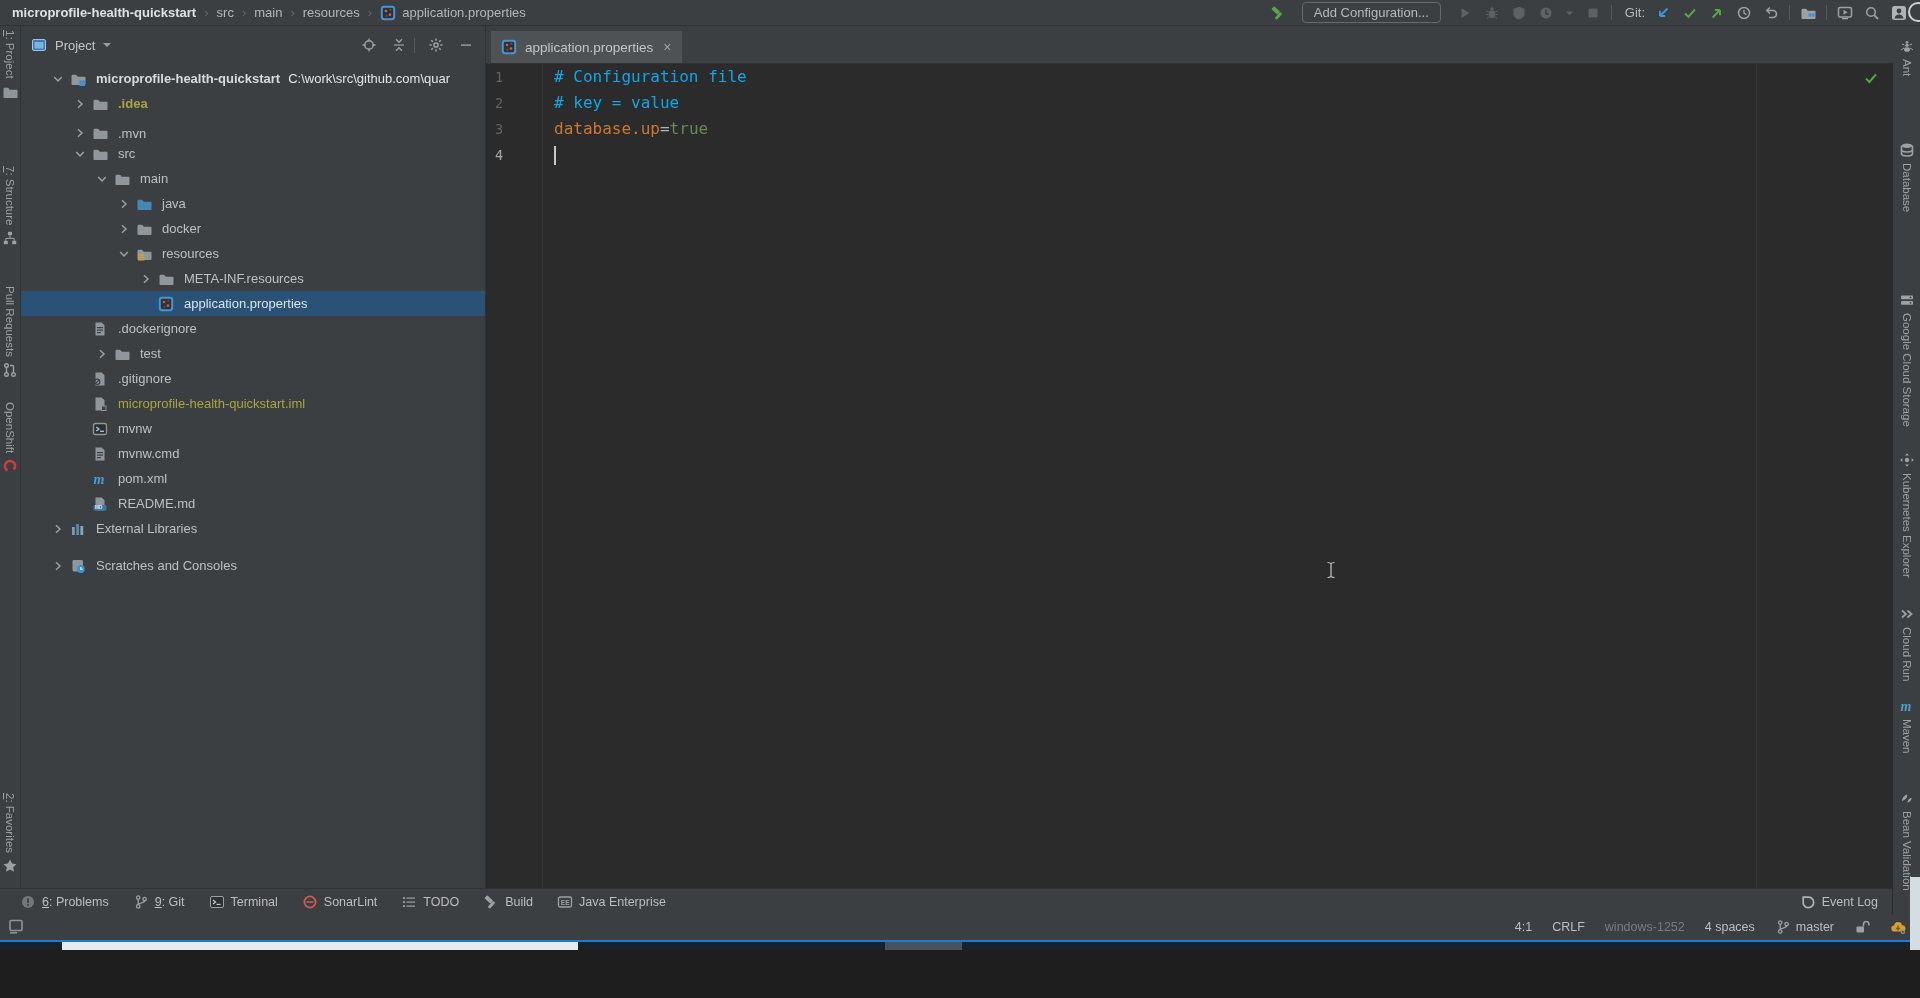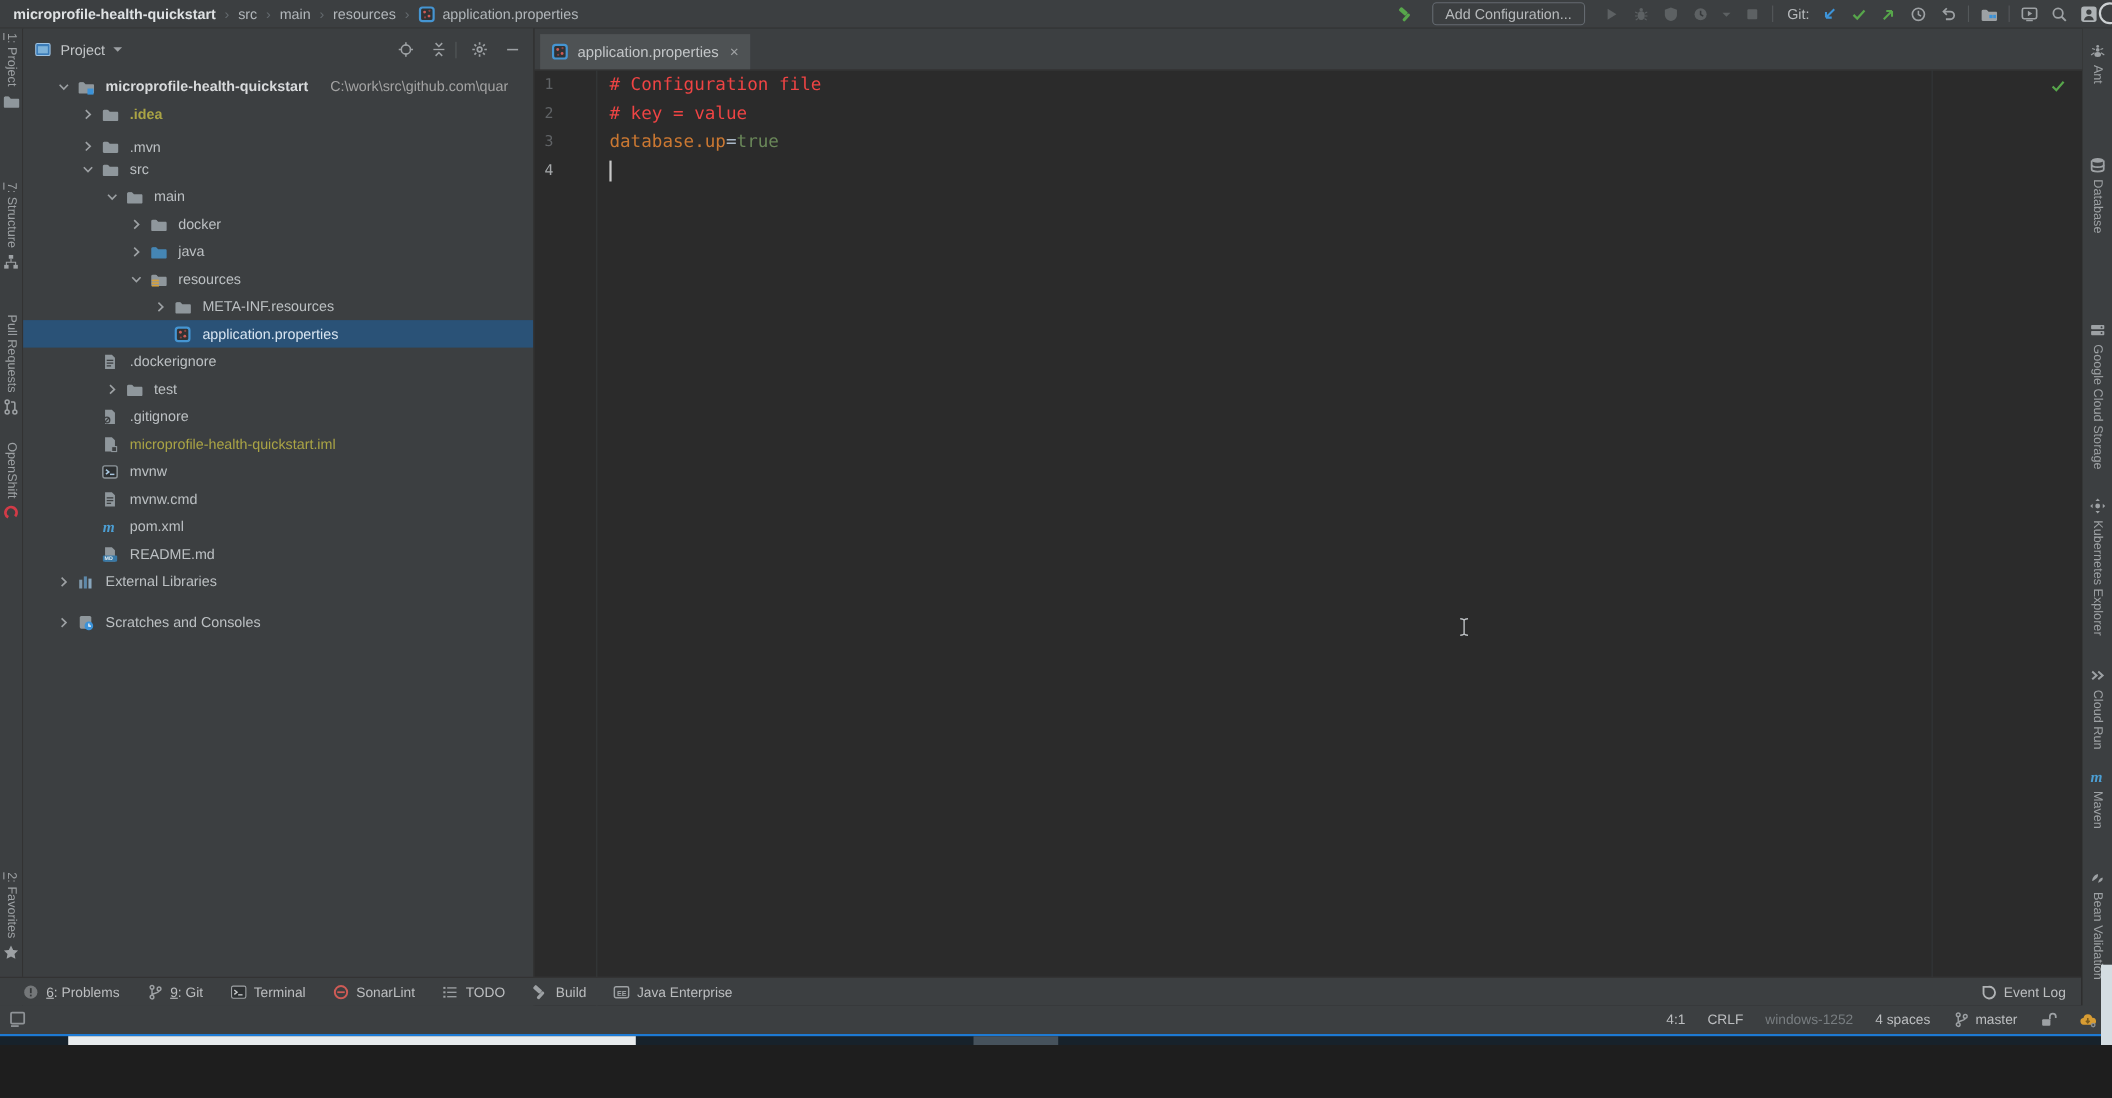--- a/index.html
+++ b/index.html
@@ -41,39 +41,39 @@
   .ph-tool{width:18px;height:18px;display:flex;align-items:center;justify-content:center;margin-left:6px}
   .tree{position:absolute;top:40px;left:0;right:0}
   .tree-row{height:25px;display:flex;align-items:center;white-space:nowrap}
   .tree-row.selected{background:#2a5277}
   .chev{width:17px;height:16px;display:flex;align-items:center;justify-content:center;flex:none}
   .ticon{width:24px;height:16px;display:flex;align-items:center;justify-content:center;flex:none}
   .tlabel{margin-left:6px;color:#bcc0c3}
   .tlabel.bold{font-weight:bold;color:#d8dadc}
   .tlabel.excluded{color:#aaa445}
   .selected .tlabel{color:#d9e6f2}
-  .tpath{margin-left:20px;color:#a3a3a3}
+  .tpath{margin-left:8px;color:#e5e5e5}
   .hscroll{position:absolute;left:2px;top:896px;width:300px;height:4px;background:#54585a;border-radius:2px;opacity:.55}
 
   
   .editor-col{position:absolute;left:485px;top:26px;width:1407px;height:910px;background:#2b2b2b;border-left:1px solid #323232}
   .tabbar{position:absolute;top:0;left:0;right:0;height:37px;background:#3c3f41;border-bottom:1px solid #323232;
           display:flex;align-items:flex-end}
   .tab{height:32px;background:#4e5254;display:flex;align-items:center;gap:8px;padding:0 10px;margin-left:5px;
        color:#c3c6c8;font-size:13.5px}
   .tab-close{color:#9ea1a3;font-size:14px;margin-left:2px}
   .editor{position:absolute;top:38px;left:0;right:0;bottom:0;
           font-family:"DejaVu Sans Mono","Liberation Mono",monospace;font-size:16px}
   .gutter-line{position:absolute;left:56px;top:0;bottom:0;width:1px;background:#35383a}
   .margin-guide{position:absolute;left:1270px;top:0;bottom:0;width:1px;background:#34373a}
   .eline{position:relative;height:26px;line-height:26px}
   .lnum{position:absolute;left:9px;width:34px;color:#606366;font-size:13.5px}
   .lnum.active{color:#a5a8aa}
   .ecode{position:absolute;left:68px;white-space:pre}
-  .c-comment{color:#ef4444}
+  .c-comment{color:#0ea5e9}
   .c-key{color:#cb7832}
   .c-operator{color:#a9b7c6}
   .c-value{color:#6a8759}
   .caret{display:inline-block;width:2px;height:19px;background:#c8c8c8;vertical-align:middle}
   .insp-check{position:absolute;left:1377px;top:44px;width:16px;height:16px}
   .mouse-cursor{position:absolute;left:839px;top:535px;width:12px;height:18px}
 
   
   .toolwindow-bar{position:absolute;left:0;right:28px;bottom:36px;height:25px;background:#3c3f41;
                   border-top:1px solid #323232;display:flex;align-items:center;gap:24px;padding:0 0 0 20px;
@@ -441,39 +441,39 @@
           <span class="tlabel ">main</span>
         </div>
         <div class="tree-row" style="padding-left: 94px;">
           <span class="chev">
             <svg width="16" height="16" viewBox="0 0 16 16" fill="none">
               <path d="M6 4.2l4 3.8-4 3.8" stroke="#9da1a4" stroke-width="1.5"></path>
             </svg>
           </span>
           <span class="ticon">
             <svg width="16" height="16" viewBox="0 0 16 16" fill="none">
+              <path d="M2.5 3.8h3.2l1 1.1H2.5z" fill="#4586b4"></path>
+              <path d="M1.5 5c0-.55.45-1 1-1h3.7l1.6 1.7h6.7c.55 0 1 .45 1 1v6.3c0 .55-.45 1-1 1h-12c-.55 0-1-.45-1-1z" fill="#4586b4"></path>
+            </svg>
+          </span>
+          <span class="tlabel ">java</span>
+        </div>
+        <div class="tree-row" style="padding-left: 94px;">
+          <span class="chev">
+            <svg width="16" height="16" viewBox="0 0 16 16" fill="none">
+              <path d="M6 4.2l4 3.8-4 3.8" stroke="#9da1a4" stroke-width="1.5"></path>
+            </svg>
+          </span>
+          <span class="ticon">
+            <svg width="16" height="16" viewBox="0 0 16 16" fill="none">
               <path d="M2.5 3.8h3.2l1 1.1H2.5z" fill="#8f979c"></path>
               <path d="M1.5 5c0-.55.45-1 1-1h3.7l1.6 1.7h6.7c.55 0 1 .45 1 1v6.3c0 .55-.45 1-1 1h-12c-.55 0-1-.45-1-1z" fill="#8f979c"></path>
             </svg>
           </span>
           <span class="tlabel ">docker</span>
-        </div>
-        <div class="tree-row" style="padding-left: 94px;">
-          <span class="chev">
-            <svg width="16" height="16" viewBox="0 0 16 16" fill="none">
-              <path d="M6 4.2l4 3.8-4 3.8" stroke="#9da1a4" stroke-width="1.5"></path>
-            </svg>
-          </span>
-          <span class="ticon">
-            <svg width="16" height="16" viewBox="0 0 16 16" fill="none">
-              <path d="M2.5 3.8h3.2l1 1.1H2.5z" fill="#4586b4"></path>
-              <path d="M1.5 5c0-.55.45-1 1-1h3.7l1.6 1.7h6.7c.55 0 1 .45 1 1v6.3c0 .55-.45 1-1 1h-12c-.55 0-1-.45-1-1z" fill="#4586b4"></path>
-            </svg>
-          </span>
-          <span class="tlabel ">java</span>
         </div>
         <div class="tree-row" style="padding-left: 94px;">
           <span class="chev">
             <svg width="16" height="16" viewBox="0 0 16 16" fill="none">
               <path d="M4.2 6l3.8 4 3.8-4" stroke="#9da1a4" stroke-width="1.5"></path>
             </svg>
           </span>
           <span class="ticon">
             <svg width="16" height="16" viewBox="0 0 16 16" fill="none">
               <path d="M2.5 3.8h3.2l1 1.1H2.5z" fill="#8f979c"></path>

